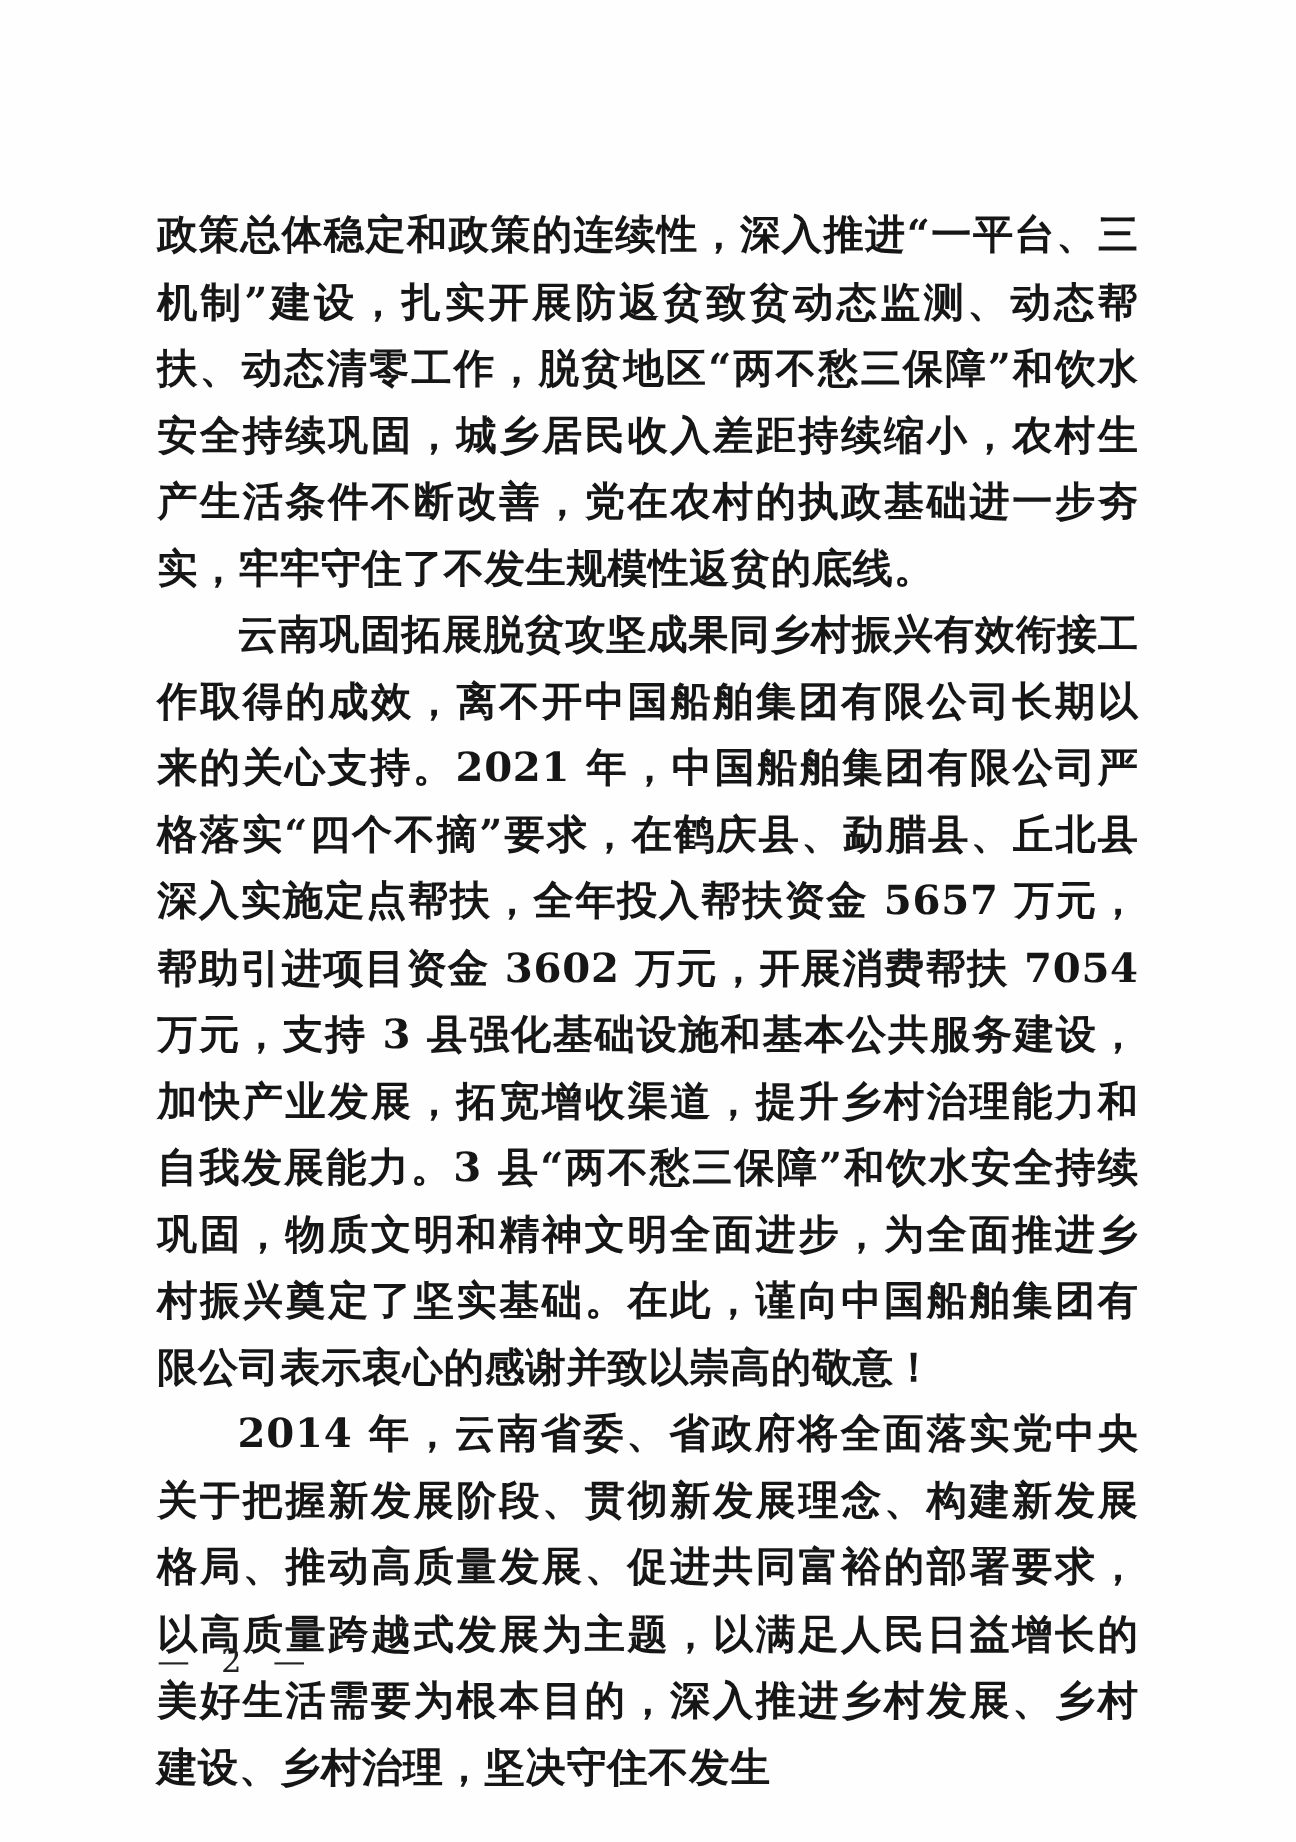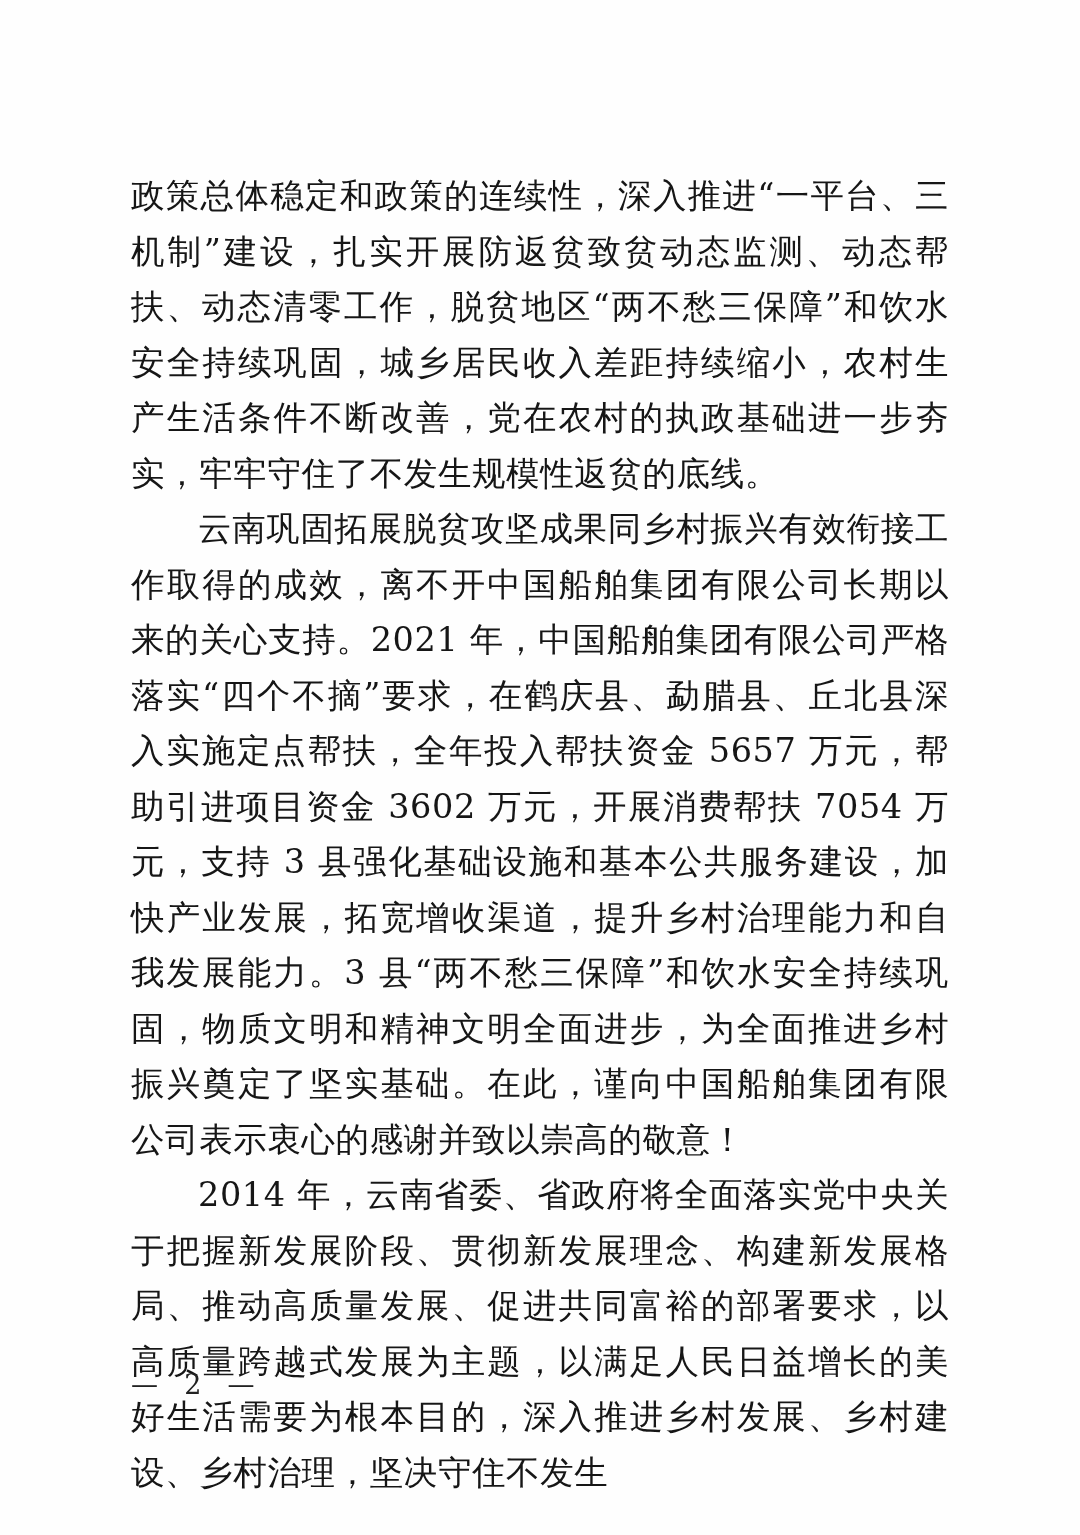--- a/index.html
+++ b/index.html
@@ -30,21 +30,21 @@
     width: 818px;
   }
   .para {
     font-size: 33.5px;
     line-height: 55.5px;
     letter-spacing: 0.6px;
     text-align: justify;
     text-justify: inter-ideograph;
     margin: 0 0 0 0;
     color: #161616;
-    font-weight: 400;
+    font-weight: 700;
     text-indent: 0;
   }
   .para.indent {
     text-indent: 67px;
   }
   .page-number {
     position: absolute;
     left: 131px;
     top: 1368px;
     width: 240px;

